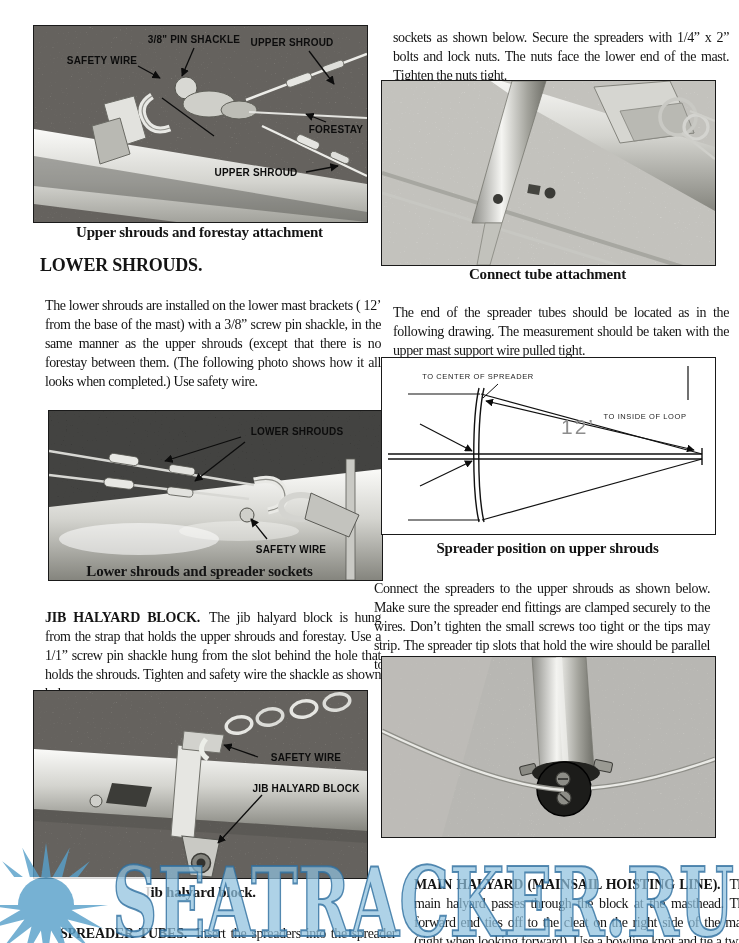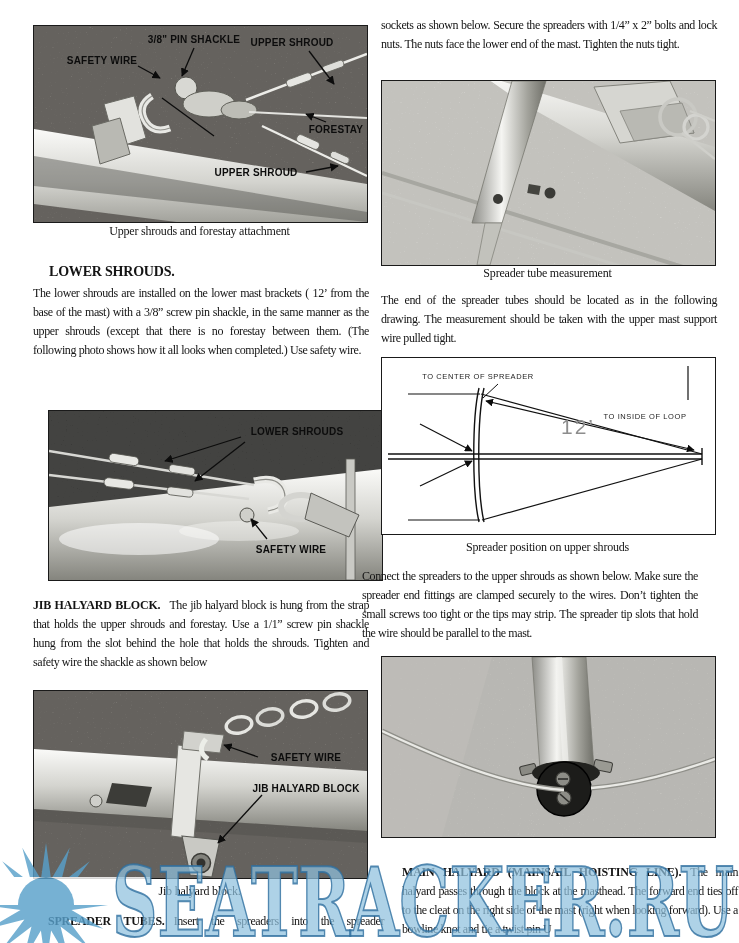--- a/index.html
+++ b/index.html
@@ -1,25 +1,25 @@
 <!DOCTYPE html>
 <html><head>
 <meta charset="utf-8">
 <style>
   html,body{margin:0;padding:0;background:#ffffff;}
   .page{position:relative;width:739px;height:943px;background:#ffffff;overflow:hidden;
         font-family:"Liberation Serif", serif;color:#141414;}
-  .para{position:absolute;width:336px;font-size:12px;line-height:19px;
-        text-align:justify;letter-spacing:-0.4px;margin:0;}
+  .para{position:absolute;width:336px;font-size:14px;line-height:19px;
+        text-align:justify;letter-spacing:-0.4px;margin:12px;}
   .para strong{letter-spacing:-0.2px;}
   .gap{display:inline-block;width:9px;}
   .force-last{text-align-last:justify;}
-  .heading{position:absolute;font-size:14px;font-weight:bold;margin:16px;letter-spacing:-0.2px;}
-  .caption{position:absolute;width:333px;text-align:center;font-weight:normal;
-           font-size:12px;letter-spacing:-0.2px;}
+  .heading{position:absolute;font-size:18px;font-weight:bold;margin:7px;letter-spacing:-0.2px;}
+  .caption{position:absolute;width:333px;text-align:center;font-weight:bold;
+           font-size:15px;letter-spacing:-0.2px;}
   .photo{position:absolute;border:1px solid #1a1a1a;background:#fff;line-height:0;}
   .photo svg{display:block;}
   .plabel{font-family:"Liberation Sans", sans-serif;font-weight:bold;font-size:10px;
           fill:#0c0c0c;letter-spacing:0.2px;}
   .dlabel{font-family:"Liberation Sans", sans-serif;font-size:7.5px;fill:#222;letter-spacing:0.6px;}
   .dim{font-family:"Liberation Sans", sans-serif;font-size:21px;fill:#8d8d8d;letter-spacing:2px;}
   .wm{position:absolute;left:0;top:0;width:739px;height:943px;pointer-events:none;z-index:40;}
   .wmtext{font-family:"DejaVu Serif", serif;font-weight:bold;}
 </style>
 </head>
@@ -123,20 +123,21 @@
       <circle cx="198" cy="104" r="7" fill="#cfcfca" stroke="#50504a"></circle>
 
       <line x1="192" y1="26" x2="116" y2="50" stroke="#0c0c0c" stroke-width="1.3" marker-end="url(#arr)"></line>
       <line x1="196" y1="31" x2="146" y2="70" stroke="#0c0c0c" stroke-width="1.3" marker-end="url(#arr)"></line>
       <line x1="218" y1="128" x2="202" y2="108" stroke="#0c0c0c" stroke-width="1.3" marker-end="url(#arr)"></line>
 
       <text class="plabel" x="248" y="24" text-anchor="middle">LOWER SHROUDS</text>
       <text class="plabel" x="242" y="142" text-anchor="middle">SAFETY WIRE</text>
     </svg>
   </div>
+  <div class="caption" style="left:33px;top:563px;">Lower shrouds and spreader sockets</div>
 
   <p class="para" style="left:33px;top:596px;">
     <strong>JIB HALYARD BLOCK.</strong><span class="gap"></span><span>The jib halyard block is hung from the strap that holds the upper shrouds and forestay.  Use a 1/1” screw pin shackle hung from the slot behind the hole that holds the shrouds.  Tighten and safety wire the shackle as shown below</span>
   </p>
 
   <div class="photo" style="left:33px;top:690px;">
     <svg width="333" height="187" viewBox="0 0 333 187">
       <rect width="333" height="187" fill="#96928c"></rect>
       <rect width="333" height="187" filter="url(#grainDark)" opacity="0.32"></rect>
 
@@ -191,21 +192,21 @@
       <circle cx="168" cy="112" r="5.5" fill="#3a3a36"></circle>
 
       <polygon points="212,6 288,0 312,52 238,62" fill="#d6d6d1" stroke="#84847d" stroke-width="1"></polygon>
       <polygon points="238,30 300,22 312,52 252,60" fill="#b9b9b3" stroke="#84847d" stroke-width="0.8"></polygon>
       <circle cx="296" cy="36" r="18" fill="none" stroke="#c9c9c4" stroke-width="3.6"></circle>
       <circle cx="314" cy="46" r="12" fill="none" stroke="#d4d4d0" stroke-width="3.2"></circle>
       <line x1="300" y1="52" x2="333" y2="78" stroke="#cfcfca" stroke-width="2.4"></line>
       <line x1="308" y1="30" x2="333" y2="40" stroke="#cfcfca" stroke-width="2.4"></line>
     </svg>
   </div>
-  <div class="caption" style="left:381px;top:266px;">Spreader tube measurement</div>
+  <div class="caption" style="left:381px;top:266px;">Connect tube attachment</div>
 
   <p class="para" style="left:381px;top:291px;">The end of the spreader tubes should be located as in the following drawing. The measurement should be taken with the upper mast support wire pulled tight.</p>
 
   <div class="photo" style="left:381px;top:357px;">
     <svg width="333" height="176" viewBox="0 0 333 176">
       <rect width="333" height="176" fill="#ffffff"></rect>
 
       <line x1="6" y1="96" x2="320" y2="96" stroke="#111" stroke-width="1.6"></line>
       <line x1="6" y1="101" x2="320" y2="101" stroke="#111" stroke-width="1.6"></line>
       <line x1="320" y1="90" x2="320" y2="107" stroke="#111" stroke-width="1.4"></line>

